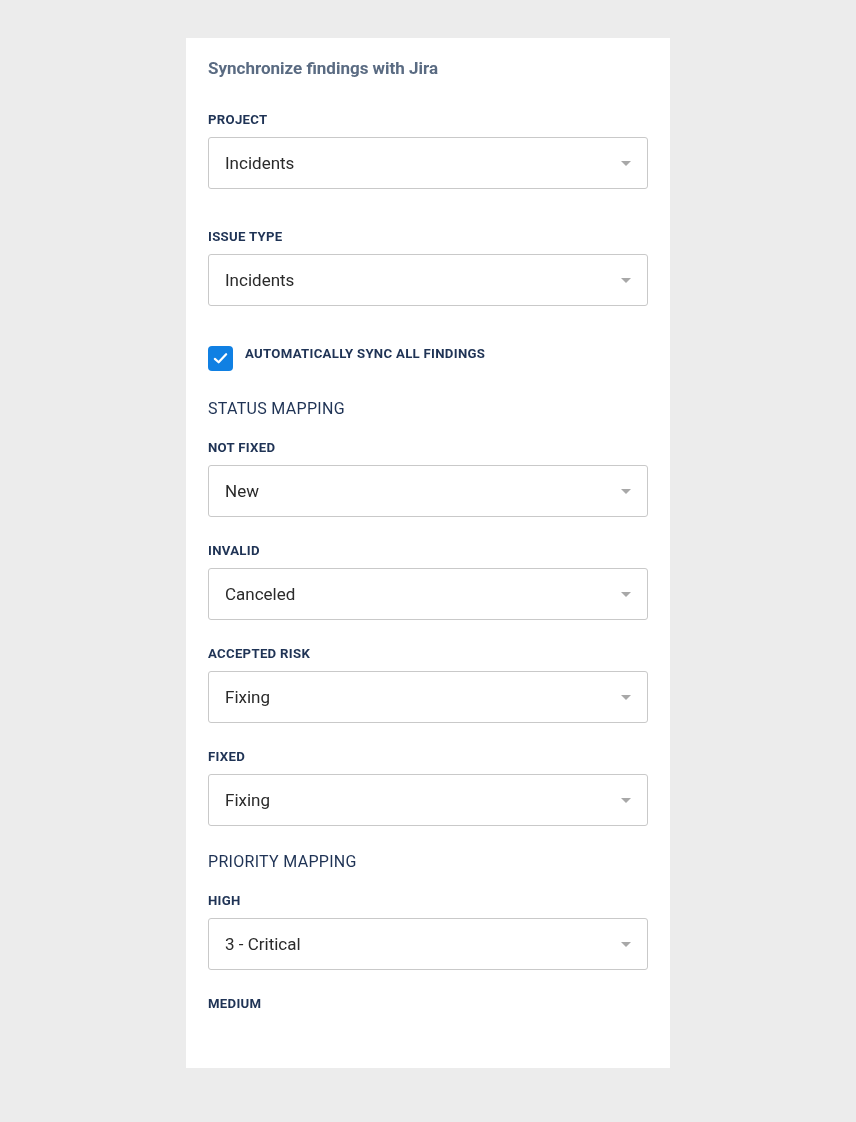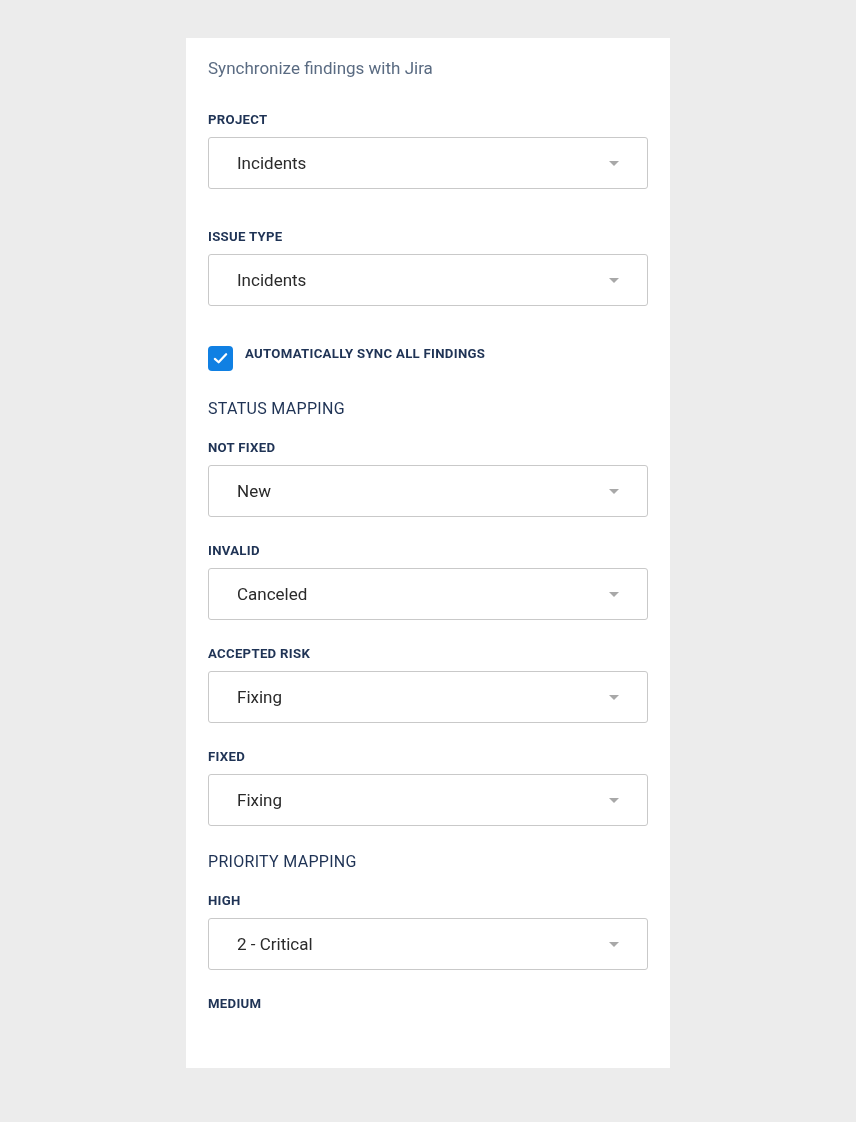--- a/index.html
+++ b/index.html
@@ -14,39 +14,39 @@
       background: #ffffff;
       width: 484px;
       margin: 0 auto;
       padding: 20px 22px 0 22px;
       height: 1030px;
       overflow: hidden;
     }
     .subtitle {
       color: #5a6b82;
       font-size: 17px;
-      font-weight: 400;
+      font-weight: 700;
       margin-bottom: 34px;
     }
     .field-label {
       color: #1f3355;
       font-size: 13.2px;
       font-weight: 700;
       letter-spacing: 0.3px;
       margin-bottom: 10px;
       text-transform: uppercase;
     }
     .select {
       border: 1px solid #c9c9c9;
       border-radius: 3px;
       height: 52px;
       display: flex;
       align-items: center;
       justify-content: space-between;
-      padding: 0 28px;
+      padding: 0 16px;
       cursor: pointer;
       background: #fff;
     }
     .select-value {
       color: #2b2b2b;
       font-size: 17px;
       font-weight: 400;
     }
     .caret {
       width: 0;
@@ -161,21 +161,21 @@
       <span class="select-value">Fixing</span>
       <span class="caret"></span>
     </div>
   </div>
 
   <div class="section-heading">PRIORITY MAPPING</div>
 
   <div class="field-group tight">
     <div class="field-label">HIGH</div>
     <div class="select">
-      <span class="select-value">2 - Critical</span>
+      <span class="select-value">3 - Critical</span>
       <span class="caret"></span>
     </div>
   </div>
 
   <div class="field-group tight">
     <div class="field-label">MEDIUM</div>
   </div>
 </div>
 
 </body></html>

